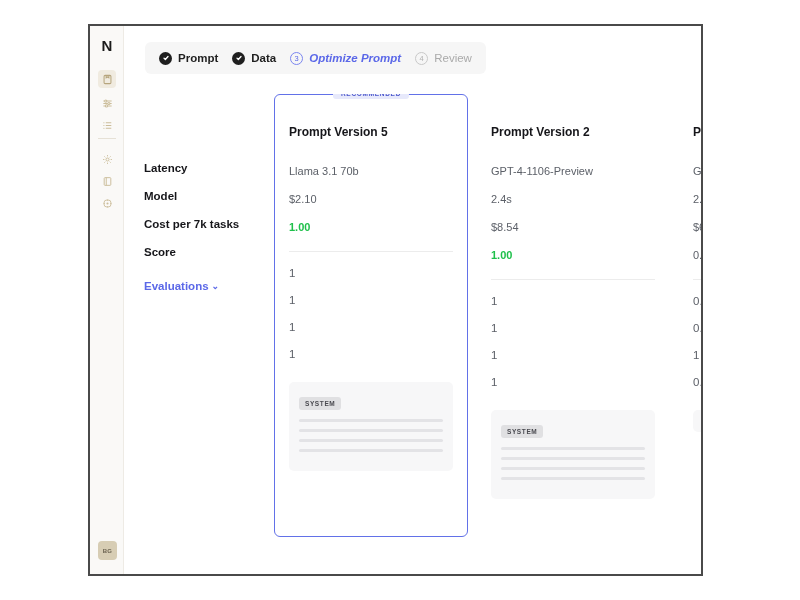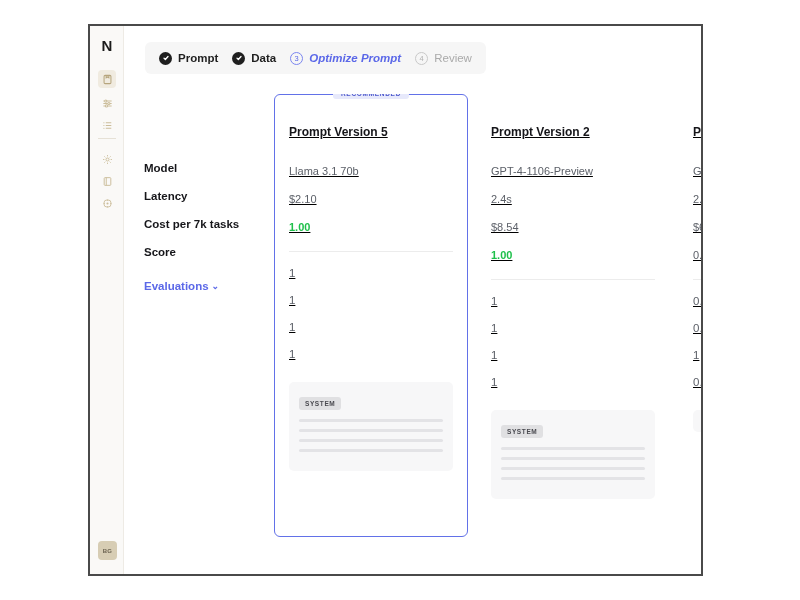--- a/index.html
+++ b/index.html
@@ -187,21 +187,20 @@
   }
 
   .pcard {
     width: 194px;
     flex: none;
     position: relative;
     box-sizing: border-box;
     border-radius: 6px;
     padding: 22px 14px 14px 14px;
     height: 443px;
-    text-decoration: underline;
   }
   .pcard.recommended {
     border: 1.6px solid #6271e8;
     background: #ffffff;
   }
   .pcard.plain {
     border: 1px solid transparent;
     background: #ffffff;
   }
   .rec-badge {
@@ -372,22 +371,22 @@
         <span class="step-label active">Optimize Prompt</span>
       </div>
 
       <div class="step">
         <span class="step-badge-num muted">4</span>
         <span class="step-label muted">Review</span>
       </div>
     </div>
 
     <div id="row-labels">
+      <div class="row-label">Latency</div>
       <div class="row-label">Model</div>
-      <div class="row-label">Latency</div>
       <div class="row-label">Cost per 7k tasks</div>
       <div class="row-label">Score</div>
       <div id="evaluations-toggle">
         <span>Evaluations</span><span id="evaluations-chevron">⌄</span>
       </div>
     </div>
 
     <div id="cards-viewport">
       <div id="cards-track">
 

